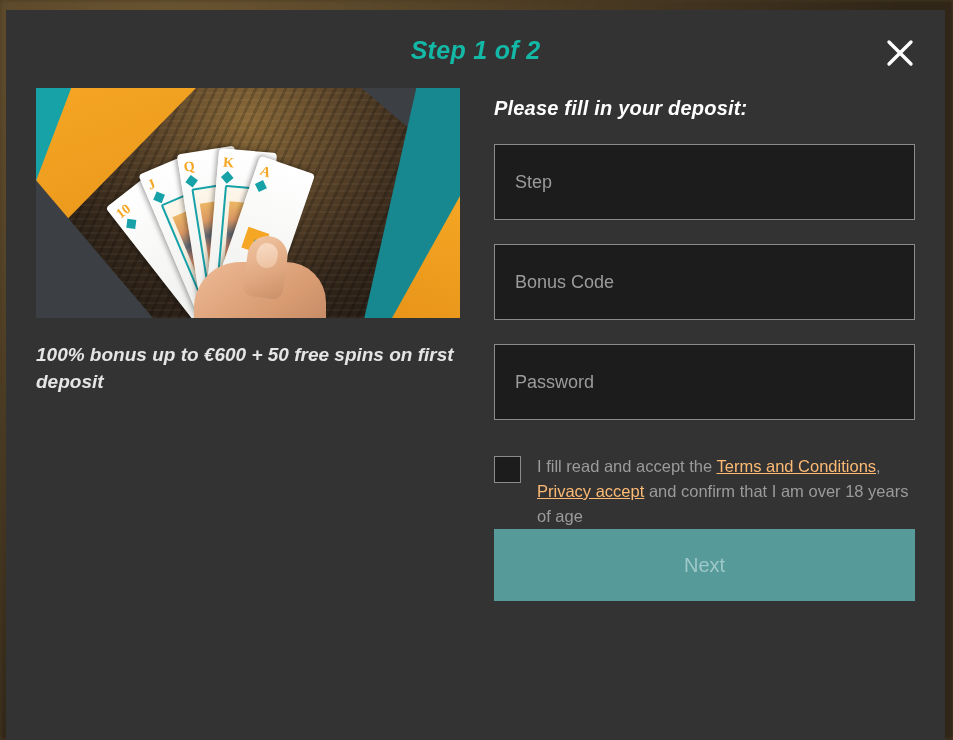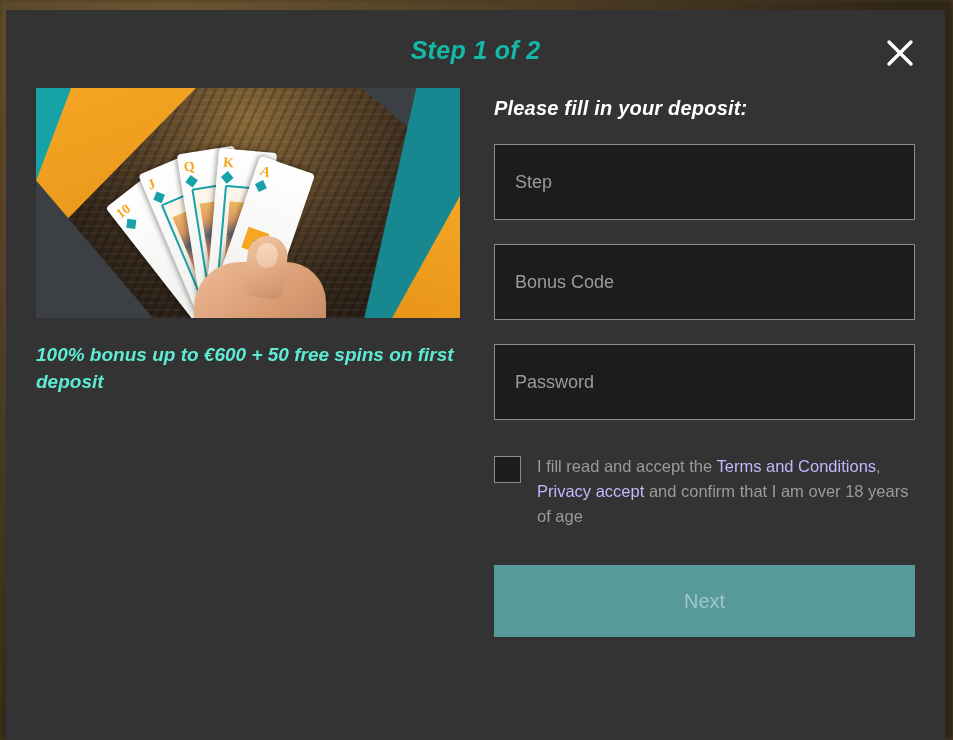--- a/index.html
+++ b/index.html
@@ -261,21 +261,21 @@
   #promo-heading {
     margin-top: 22px;
     color: #f59c1a;
     font-size: 25px;
     font-weight: bold;
     font-style: italic;
     letter-spacing: 0.2px;
   }
   #promo-subtext {
     margin-top: 24px;
-    color: #5eead4;
+    color: #e5e5e5;
     font-size: 19px;
     font-weight: bold;
     font-style: italic;
     line-height: 1.42;
   }
 
   
   #form-heading {
     color: #ffffff;
     font-size: 20px;
@@ -315,27 +315,27 @@
     border: 1px solid #8b8b8b;
     cursor: pointer;
     margin-top: 2px;
   }
   #terms-text {
     color: #9b9b9b;
     font-size: 16.5px;
     line-height: 1.52;
   }
   #terms-text a {
-    color: #c4b5fd;
+    color: #fdba74;
+    text-decoration: underline;
     cursor: pointer;
   }
 
   
   #next-button {
-    margin-top: 36px;
     width: 421px;
     height: 72px;
     background: #579a9a;
     border: none;
     color: #9fc8c8;
     font-size: 20px;
     font-family: "Liberation Sans", sans-serif;
     cursor: default;
     display: flex;
     align-items: center;

